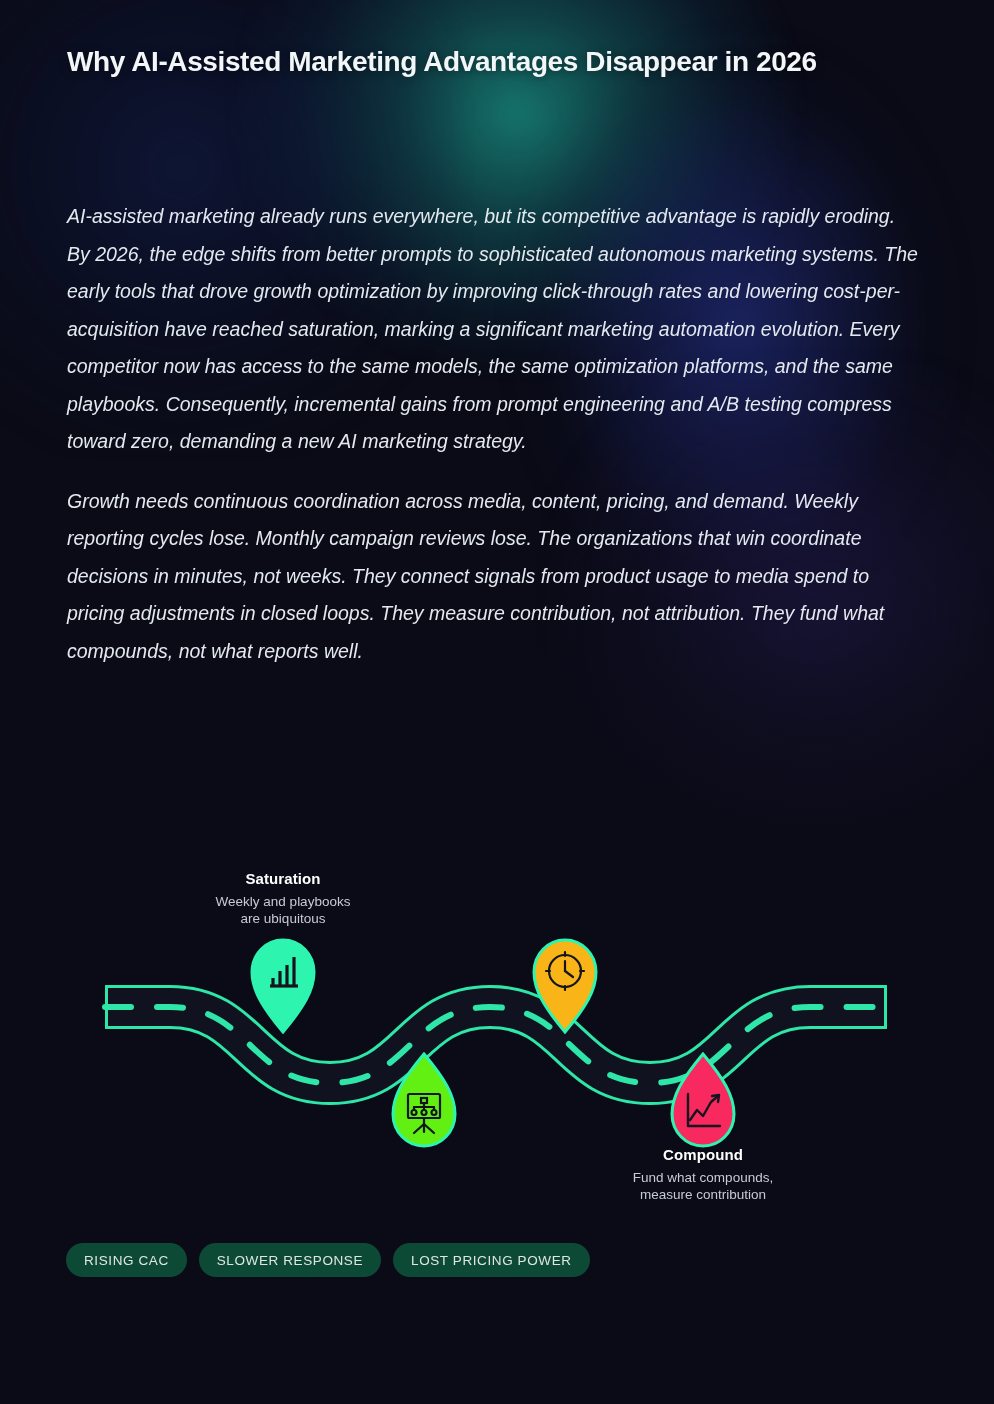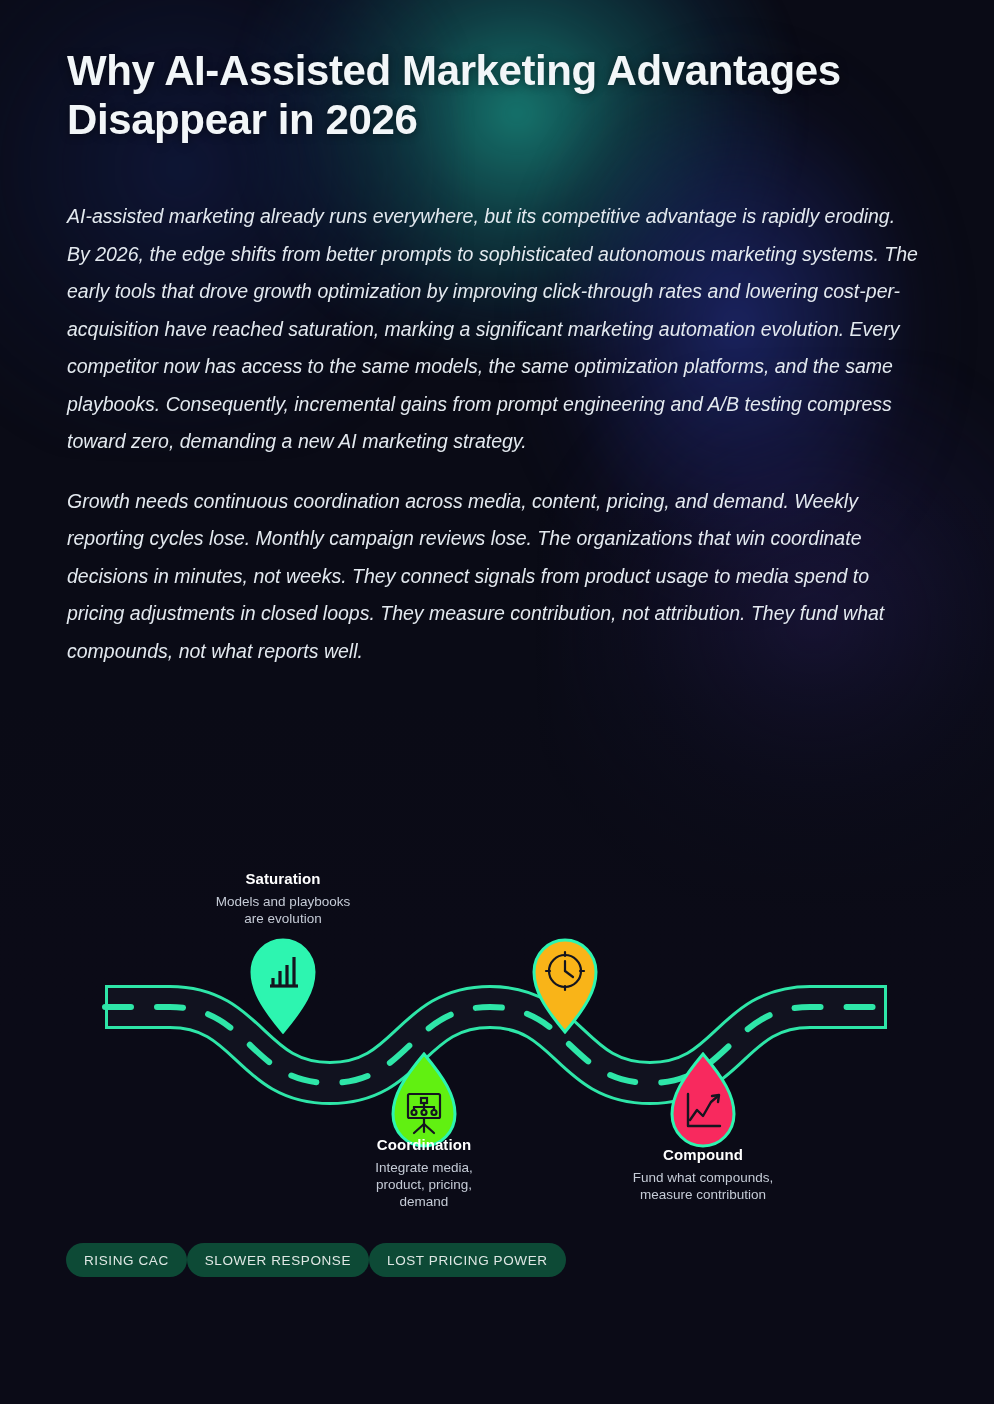--- a/index.html
+++ b/index.html
@@ -89,21 +89,21 @@
     position: relative;
     z-index: 5;
     padding: 0;
   }
 
   #page-title {
     position: absolute;
     left: 67px;
     top: 46px;
     width: 830px;
-    font-size: 42px;
+    font-size: 28px;
     line-height: 1.17;
     font-weight: 700;
     letter-spacing: -0.4px;
     color: #f2f6f8;
     text-shadow: 0 1px 10px rgba(0,0,0,0.45);
   }
 
   #article-body {
     position: absolute;
     left: 67px;
@@ -152,21 +152,21 @@
     color: #c5cbd6;
     font-weight: 400;
   }
 
   
   #tags {
     position: absolute;
     left: 66px;
     top: 1243px;
     display: flex;
-    gap: 0;
+    gap: 12px;
     z-index: 6;
     text-align: center;
   }
   .tag {
     height: 34px;
     padding: 0 18px;
     display: flex;
     align-items: center;
     justify-content: center;
     border-radius: 17px;
@@ -287,28 +287,24 @@
         <g stroke="#14151f" stroke-width="2.4" fill="none" stroke-linecap="round" stroke-linejoin="round">
           <polyline points="688,256 688,288 720,288"></polyline>
           <polyline points="690,282 697,272 703,278 711,264 718,258"></polyline>
           <polyline points="712,258 719,257 718,264"></polyline>
         </g>
       </g>
     </svg>
 
     <div class="label-block" style="left: 168px; top: 32px;">
       <div class="label-title">Saturation</div>
-      <div class="label-desc" style="padding: 0 44px;">Models and playbooks are evolution</div>
+      <div class="label-desc" style="padding: 0 44px;">Weekly and playbooks are ubiquitous</div>
     </div>
 
 
-    <div class="label-block" style="left: 309px; top: 298px;">
-      <div class="label-title">Coordination</div>
-      <div class="label-desc" style="padding: 0 60px;">Integrate media, product, pricing, demand</div>
-    </div>
 
     <div class="label-block" style="left: 588px; top: 308px;">
       <div class="label-title">Compound</div>
       <div class="label-desc" style="padding: 0 38px;">Fund what compounds, measure contribution</div>
     </div>
 
   </div>
 
   <div id="tags">
     <div class="tag">RISING CAC</div>

